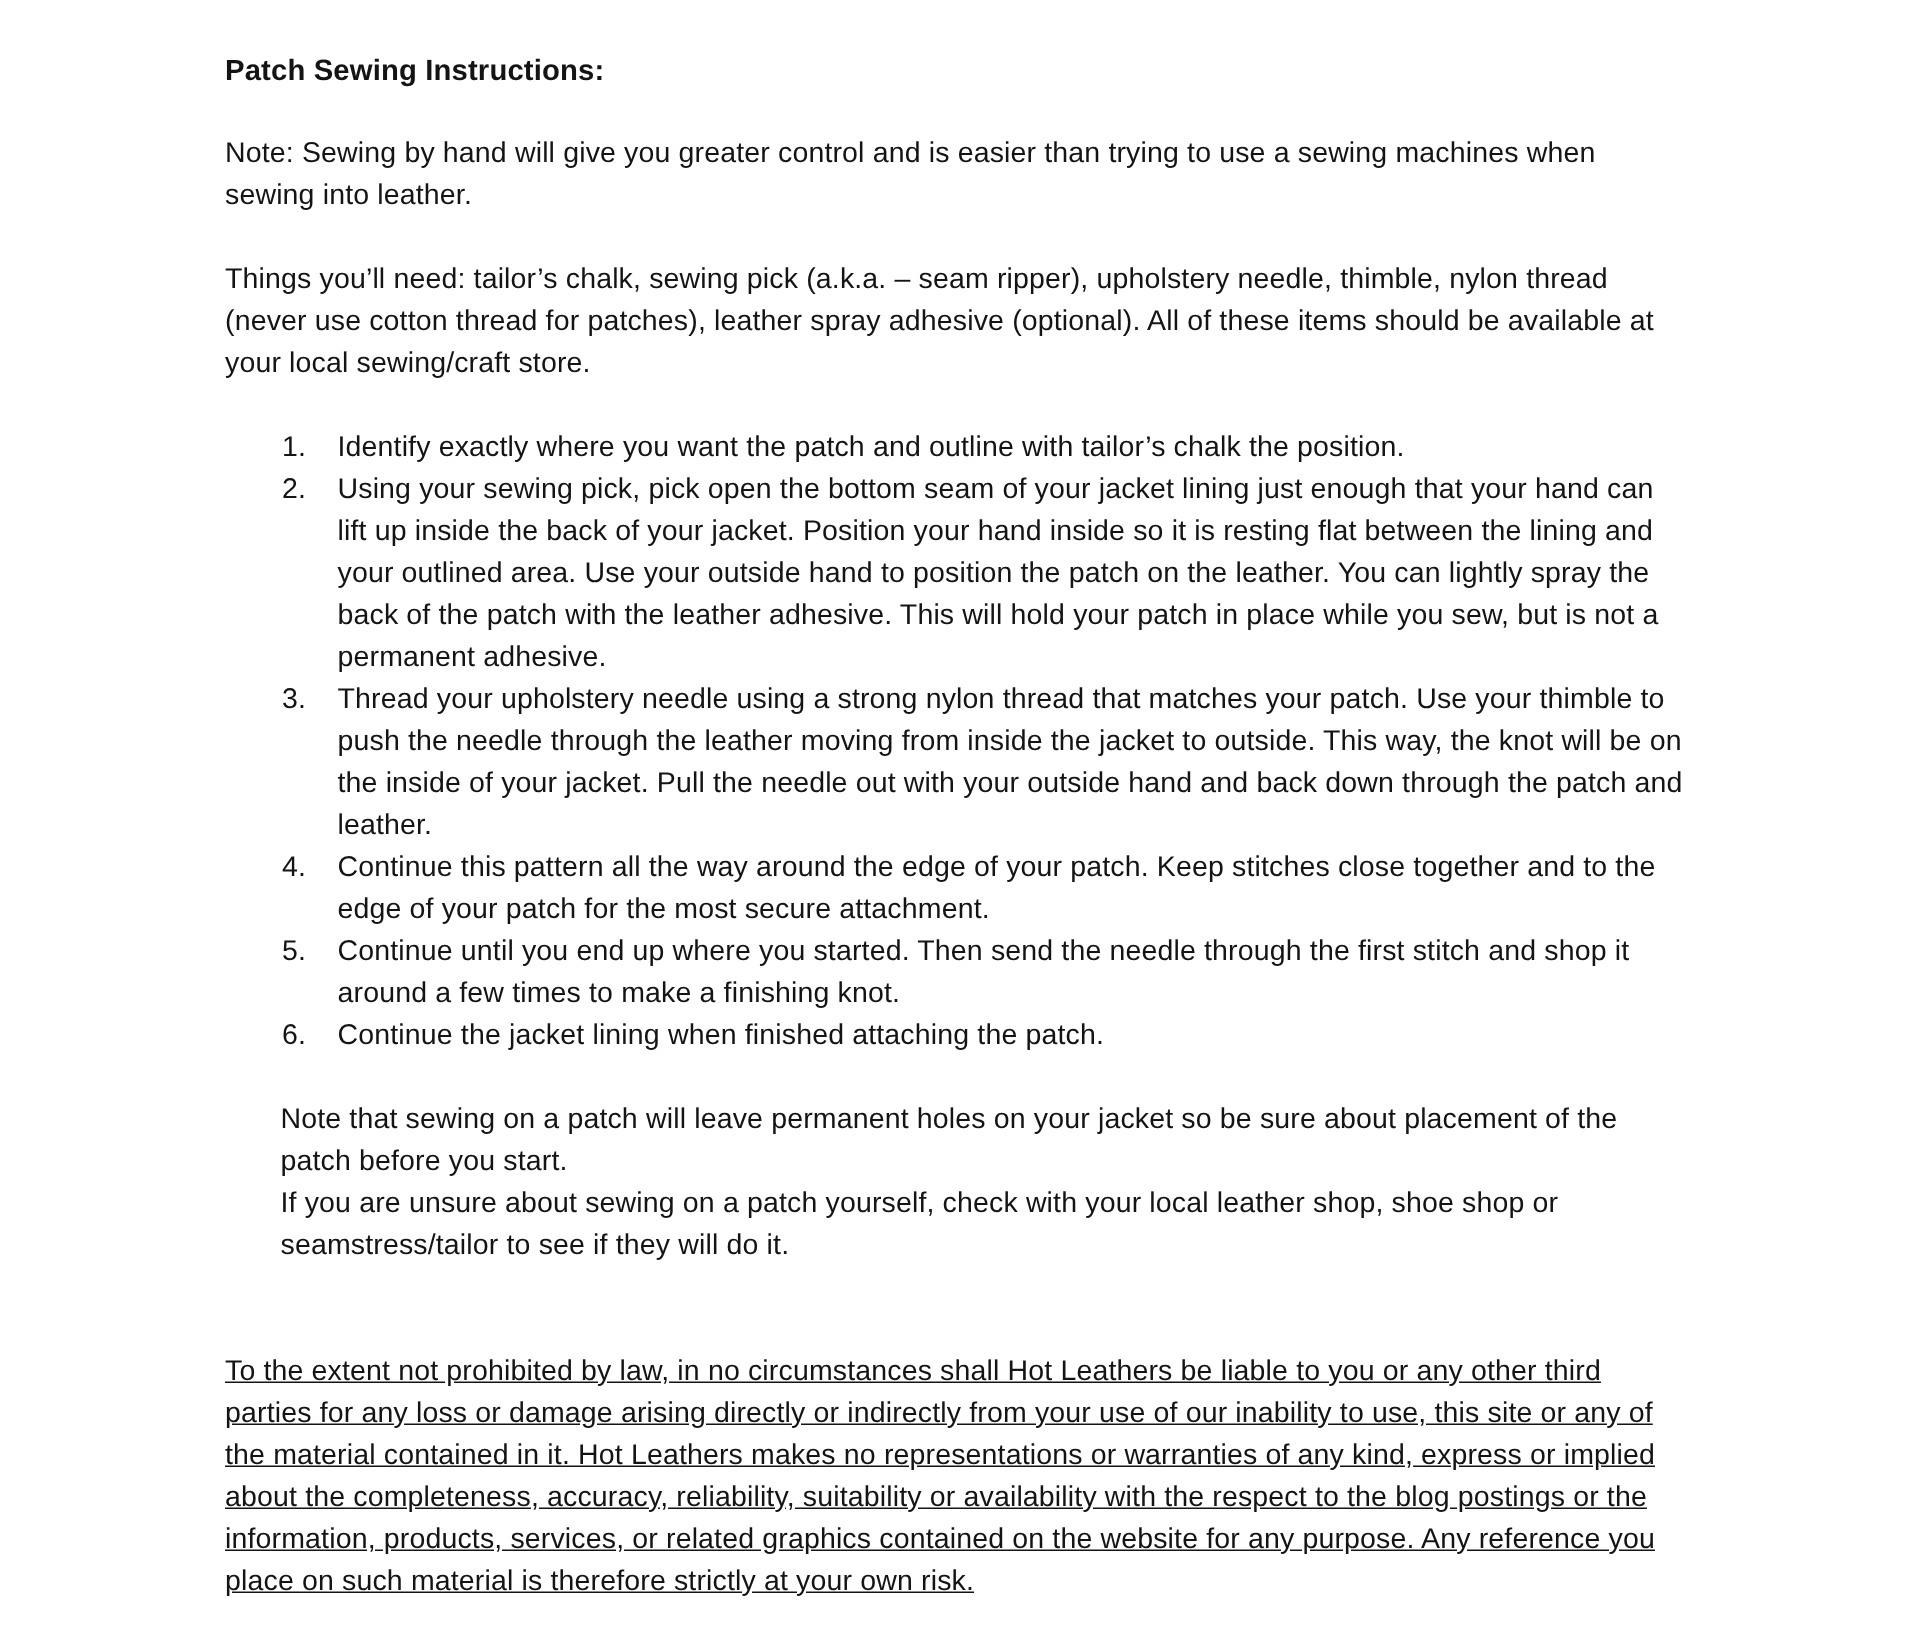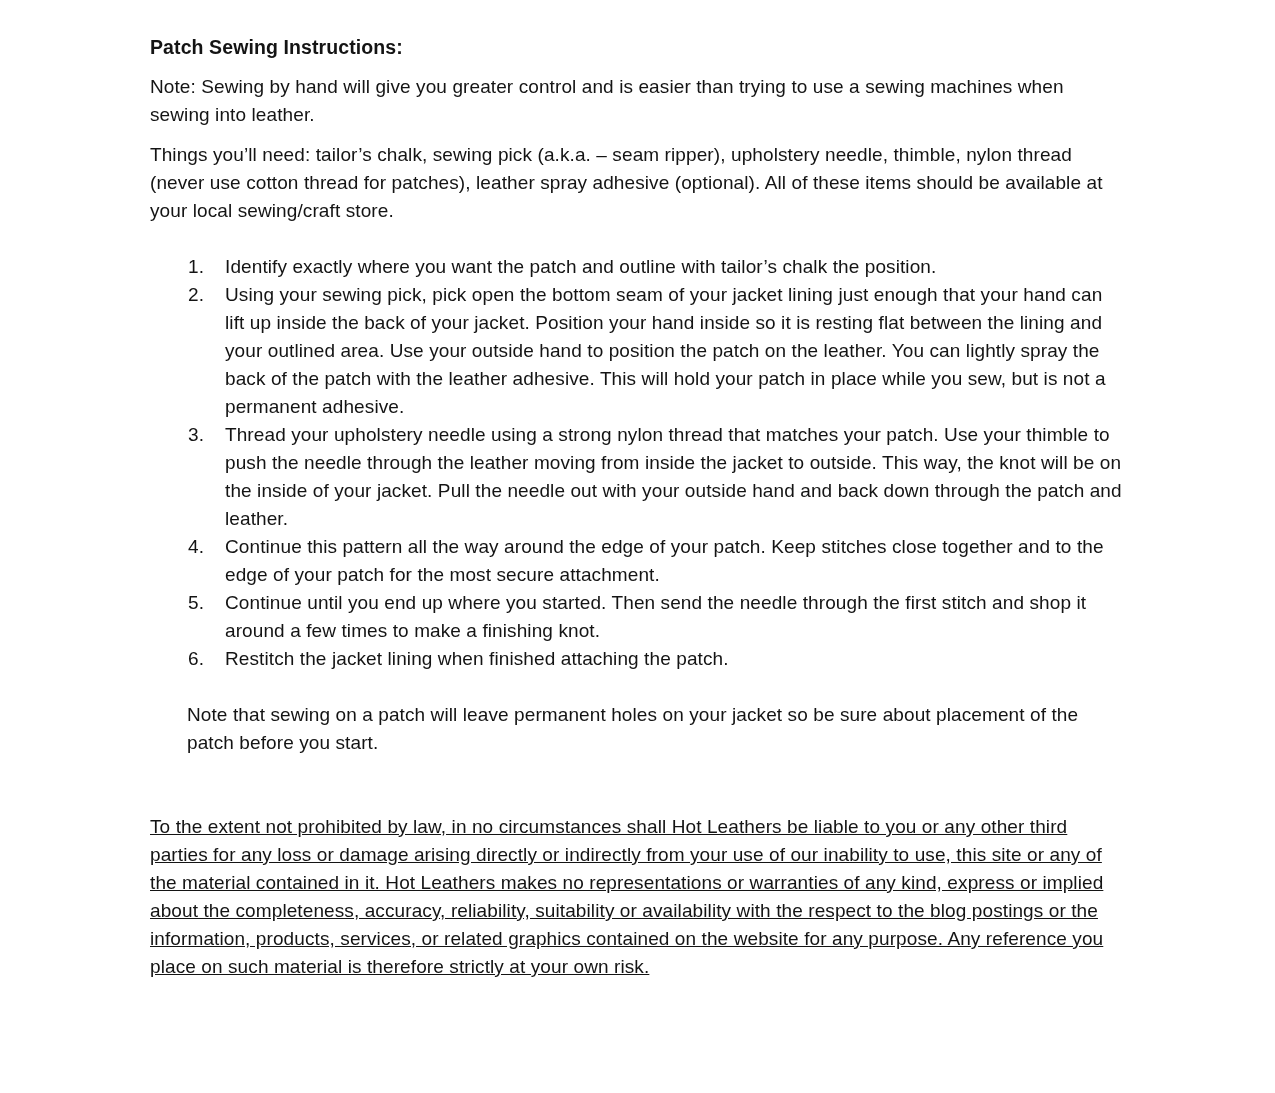--- a/index.html
+++ b/index.html
@@ -23,21 +23,21 @@
     line-height: 28px;
     letter-spacing: 0.1px;
   }
   .doc-title {
     font-size: 19.5px;
     font-weight: 700;
     margin: 0;
     line-height: 28px;
   }
   .para {
-    margin: 12px 0 0 0;
+    margin: 28px 0 0 0;
   }
   .steps {
     list-style: none;
     margin: 28px 0 0 0;
     padding: 0;
   }
   .step {
     display: flex;
     align-items: flex-start;
     padding-left: 38px;
@@ -87,23 +87,24 @@
     <li class="step">
       <span class="step-num">4.</span>
       <span class="step-text">Continue this pattern all the way around  the edge of your patch. Keep stitches close together and to the edge of your patch for the most secure attachment.</span>
     </li>
     <li class="step">
       <span class="step-num">5.</span>
       <span class="step-text">Continue until you end up where you started. Then send the needle through the first stitch and shop it around a few times to make a finishing knot.</span>
     </li>
     <li class="step">
       <span class="step-num">6.</span>
-      <span class="step-text">Restitch the jacket lining when finished attaching the patch.</span>
+      <span class="step-text">Continue the jacket lining when finished attaching the patch.</span>
     </li>
   </ol>
 
   <div class="note-block">
     <p class="para">Note that sewing on a patch will leave permanent holes on your jacket so be sure about placement of the patch before you start.</p>
+    <p class="para">If you are unsure about sewing on a patch yourself, check with your local leather shop, shoe shop or seamstress/tailor to see if they will do it.</p>
   </div>
 
   <p class="para disclaimer">To the extent not prohibited by law, in no circumstances shall Hot Leathers be liable to you or any other third parties for any loss or damage arising directly or indirectly from your use of our inability to use, this site or any of the material contained in it. Hot Leathers makes no representations or warranties of any kind, express or implied about the completeness, accuracy, reliability, suitability or availability with the respect to the blog postings or the information, products, services, or related graphics contained on the website for any purpose. Any reference you place on such material is therefore strictly at your own risk.</p>
 
 </div>
 
 </body></html>

